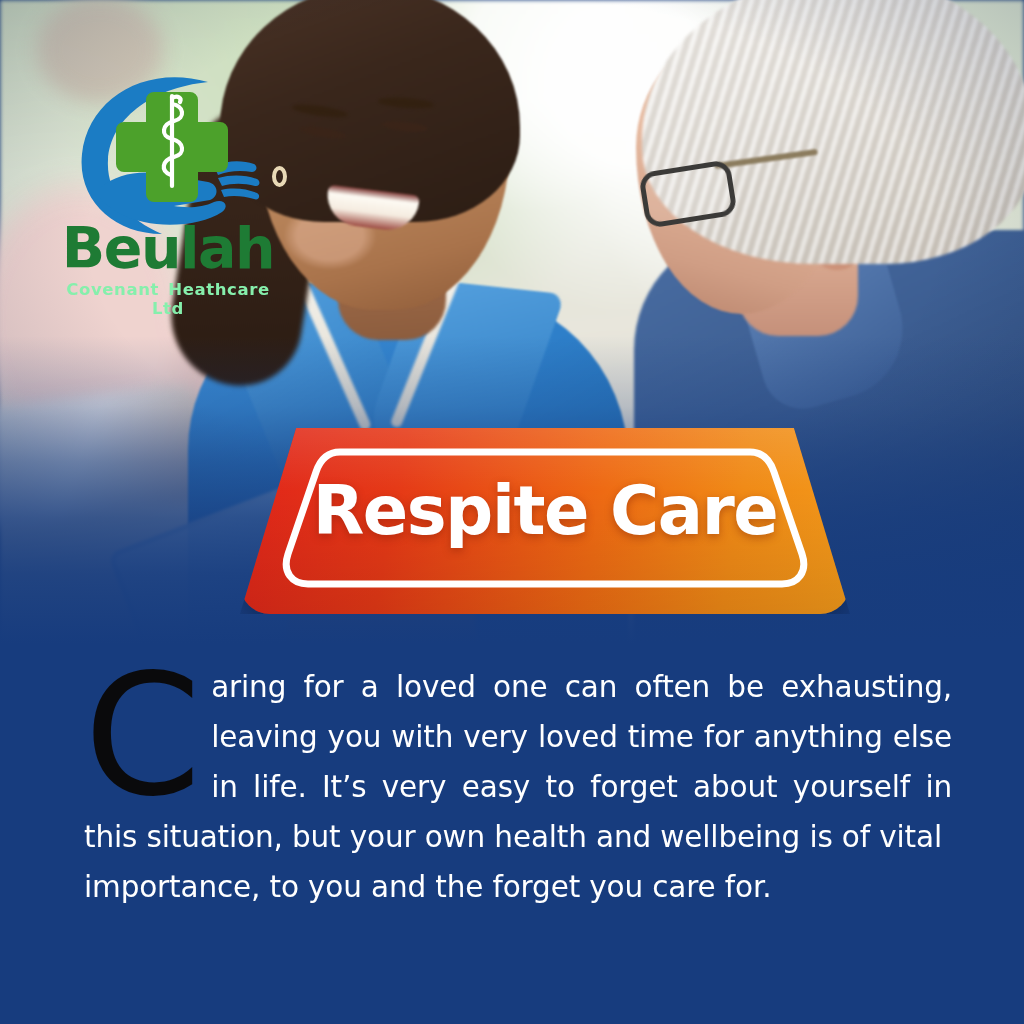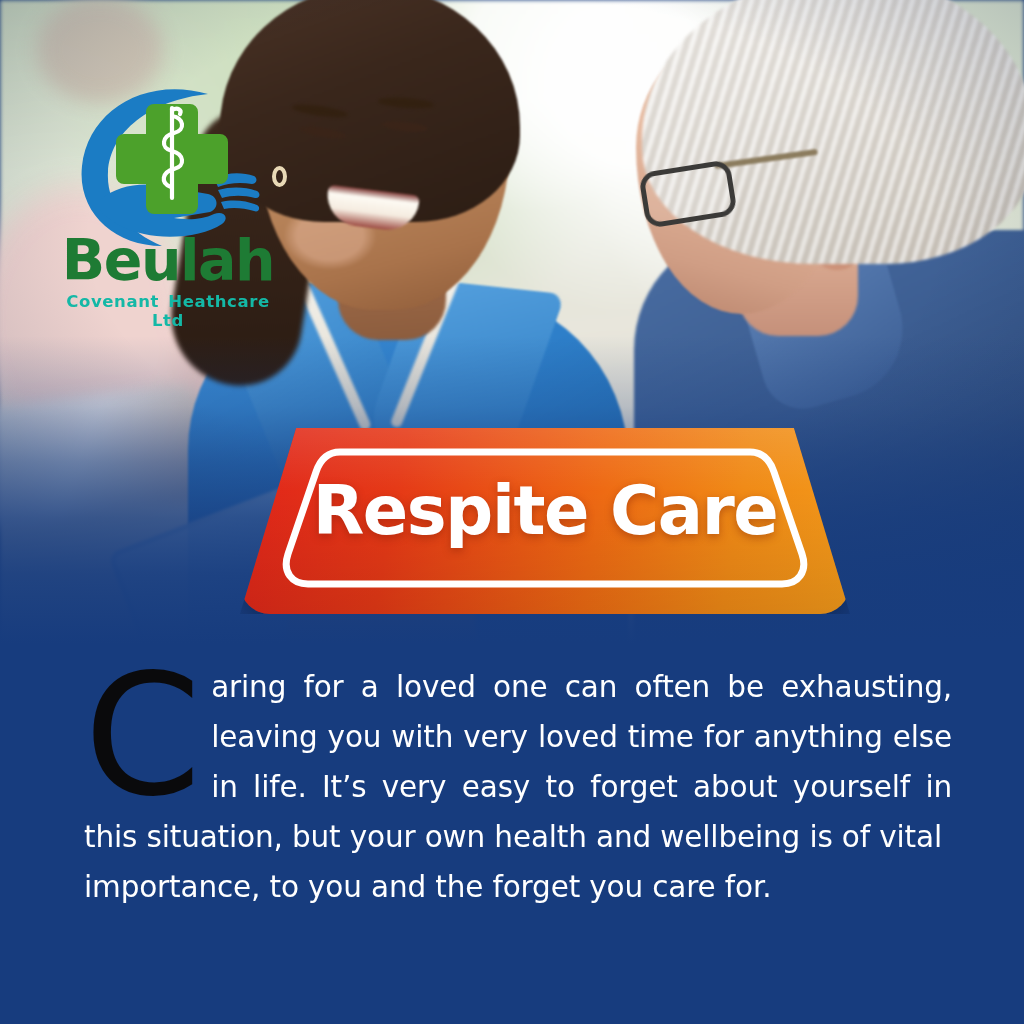--- a/index.html
+++ b/index.html
@@ -241,21 +241,21 @@
         rgba(23,60,126,.93) 82%,
         #173C7E            92%);
   }
   .photo-vignette {
     position: absolute; inset: 0;
     background: radial-gradient(ellipse 75% 62% at 50% 34%, rgba(0,0,0,0) 55%, rgba(10,30,70,.28) 100%);
   }
 
   
   .logo {
-    position: absolute; left: 58px; top: 80px;
+    position: absolute; left: 58px; top: 68px;
     width: 220px; height: 232px;
     z-index: 6;
   }
   .logo-mark { position: relative; width: 220px; height: 168px; }
   .logo-mark svg { position: absolute; left: 0; top: 0; }
 
   .logo-word {
     position: absolute; left: 0; top: 152px;
     width: 220px;
     text-align: center;
@@ -267,21 +267,21 @@
     color: #1E7B34;
   }
   .logo-tag {
     position: absolute; left: 0; top: 212px;
     width: 220px;
     text-align: center;
     font-family: "DejaVu Sans", sans-serif;
     font-weight: 700;
     font-size: 16.5px;
     letter-spacing: .6px;
-    color: #14b8a6;
+    color: #86efac;
     word-spacing: 3px;
   }
 
   
   .banner-wrap {
     position: absolute;
     left: 240px; top: 428px;
     width: 610px; height: 186px;
     z-index: 8;
   }

